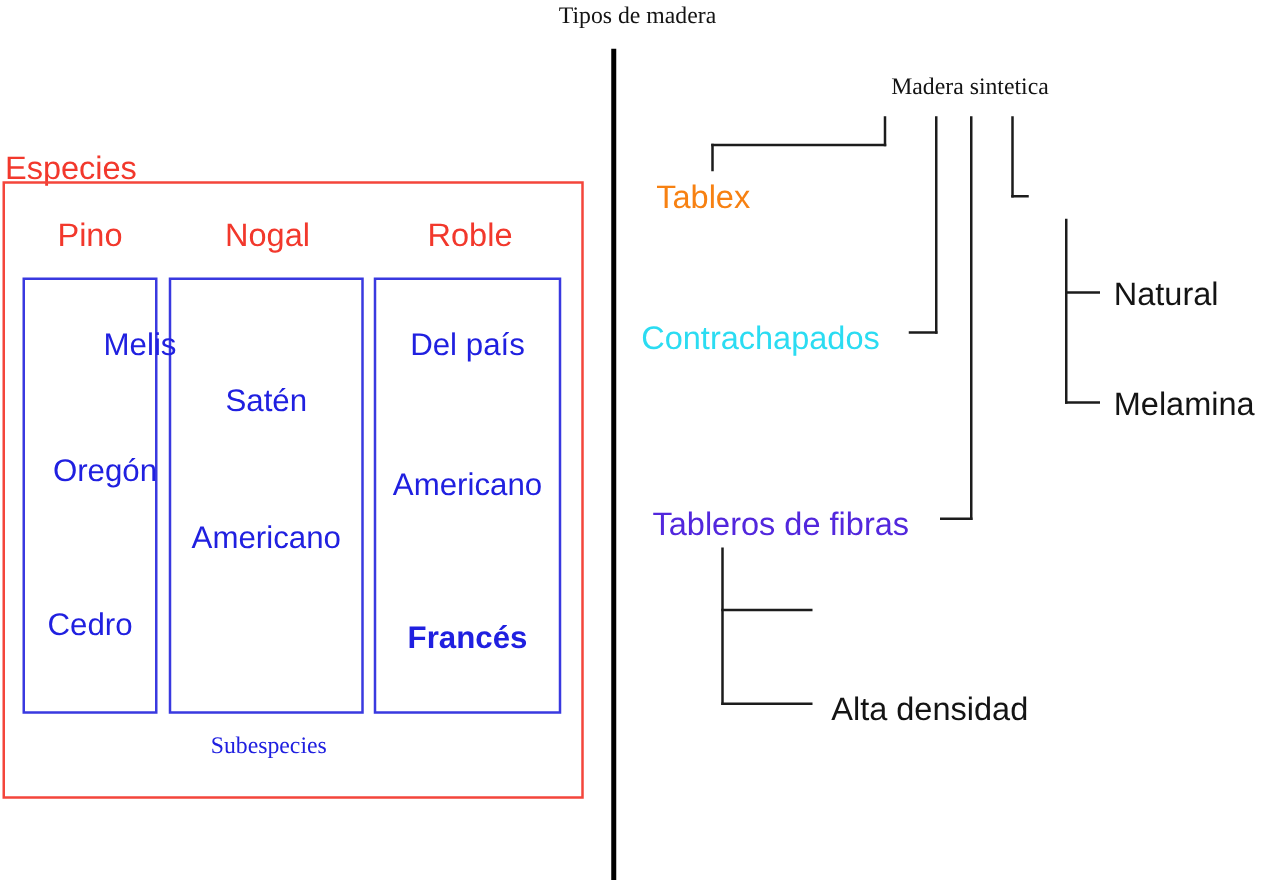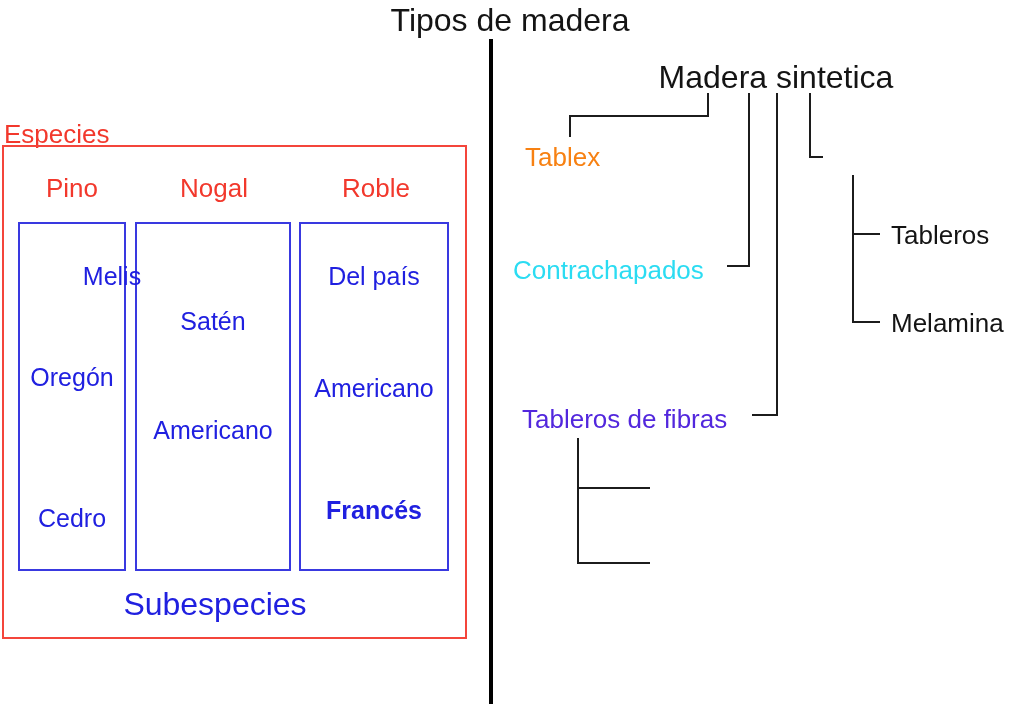--- a/index.html
+++ b/index.html
@@ -12,21 +12,21 @@
   }
   .t{position:absolute;white-space:nowrap;line-height:1.1;}
   .center{transform:translateX(-50%);}
   .black{color:#141414;}
   .red{color:var(--red);}
   .blue{color:var(--blue);}
   .orange{color:var(--orange);}
   .green{color:var(--green);}
   .cyan{color:var(--cyan);}
   .violet{color:var(--violet);text-align:right;}
-  .fs28{font-size:32px;}
+  .fs28{font-size:19px;font-family:Liberation Serif, serif;}
   .fs26{font-size:26px;}
   .fs25{font-size:25px;}
   .line{position:absolute;background:var(--line);}
   .box{position:absolute;box-sizing:border-box;}
   .red-box{border:2px solid var(--red-border);}
   .blue-box{border:2px solid var(--blue-border);}
   #divider{position:absolute;background:#000000;}
 </style>
 </head>
 <body>
@@ -44,22 +44,22 @@
 
   <div class="t red fs26 center" style="left:72px;top:174px;">Pino</div>
   <div class="t red fs26 center" style="left:214px;top:174px;text-align:right;">Nogal</div>
   <div class="t red fs26 center" style="left:376px;top:174px;">Roble</div>
 
   <div class="box blue-box" style="left:18px;top:222px;width:108px;height:349px;"></div>
   <div class="box blue-box" style="left:135px;top:222px;width:156px;height:349px;"></div>
   <div class="box blue-box" style="left:299px;top:222px;width:150px;height:349px;"></div>
 
   <div class="t blue fs25 center" style="left:72px;top:263px;margin-left:40px;">Melis</div>
-  <div class="t blue fs25 center" style="left:72px;top:364px;">Oregón</div>
-  <div class="t blue fs25 center" style="left:72px;top:487px;margin-top:18px;">Cedro</div>
+  <div class="t blue fs25 center" style="left:84px;top:364px;">Oregón</div>
+  <div class="t blue fs25 center" style="left:72px;top:487px;">Cedro</div>
 
   <div class="t blue fs25 center" style="left:213px;top:308px;">Satén</div>
   <div class="t blue fs25 center" style="left:213px;top:417px;">Americano</div>
 
   <div class="t blue fs25 center" style="left:374px;top:263px;">Del país</div>
   <div class="t blue fs25 center" style="left:374px;top:375px;">Americano</div>
   <div class="t blue fs25 center" style="left:374px;top:497px;font-weight:bold;">Francés</div>
 
   <div class="t blue fs28 center" style="left:215px;top:587px;">Subespecies</div>
 
@@ -77,20 +77,21 @@
   <div class="line" style="left:776px;top:93px;width:2px;height:323px;"></div>
   <div class="line" style="left:752px;top:414px;width:26px;height:2px;"></div>
   <div class="t violet fs26" style="left:522px;top:405px;">Tableros de fibras</div>
 
   <div class="line" style="left:809px;top:93px;width:2px;height:65px;"></div>
   <div class="line" style="left:809px;top:156px;width:14px;height:2px;"></div>
 
   <div class="line" style="left:852px;top:175px;width:2px;height:148px;"></div>
   <div class="line" style="left:852px;top:233px;width:28px;height:2px;"></div>
   <div class="line" style="left:852px;top:321px;width:28px;height:2px;"></div>
-  <div class="t black fs26" style="left:891px;top:221px;">Tableros</div>
+  <div class="t black fs26" style="left:891px;top:221px;">Natural</div>
   <div class="t black fs26" style="left:891px;top:309px;">Melamina</div>
 
   <div class="line" style="left:577px;top:438px;width:2px;height:126px;"></div>
   <div class="line" style="left:577px;top:487px;width:73px;height:2px;"></div>
   <div class="line" style="left:577px;top:562px;width:73px;height:2px;"></div>
+  <div class="t black fs26" style="left:665px;top:553px;">Alta densidad</div>
 
 </div>
 
 </body></html>

